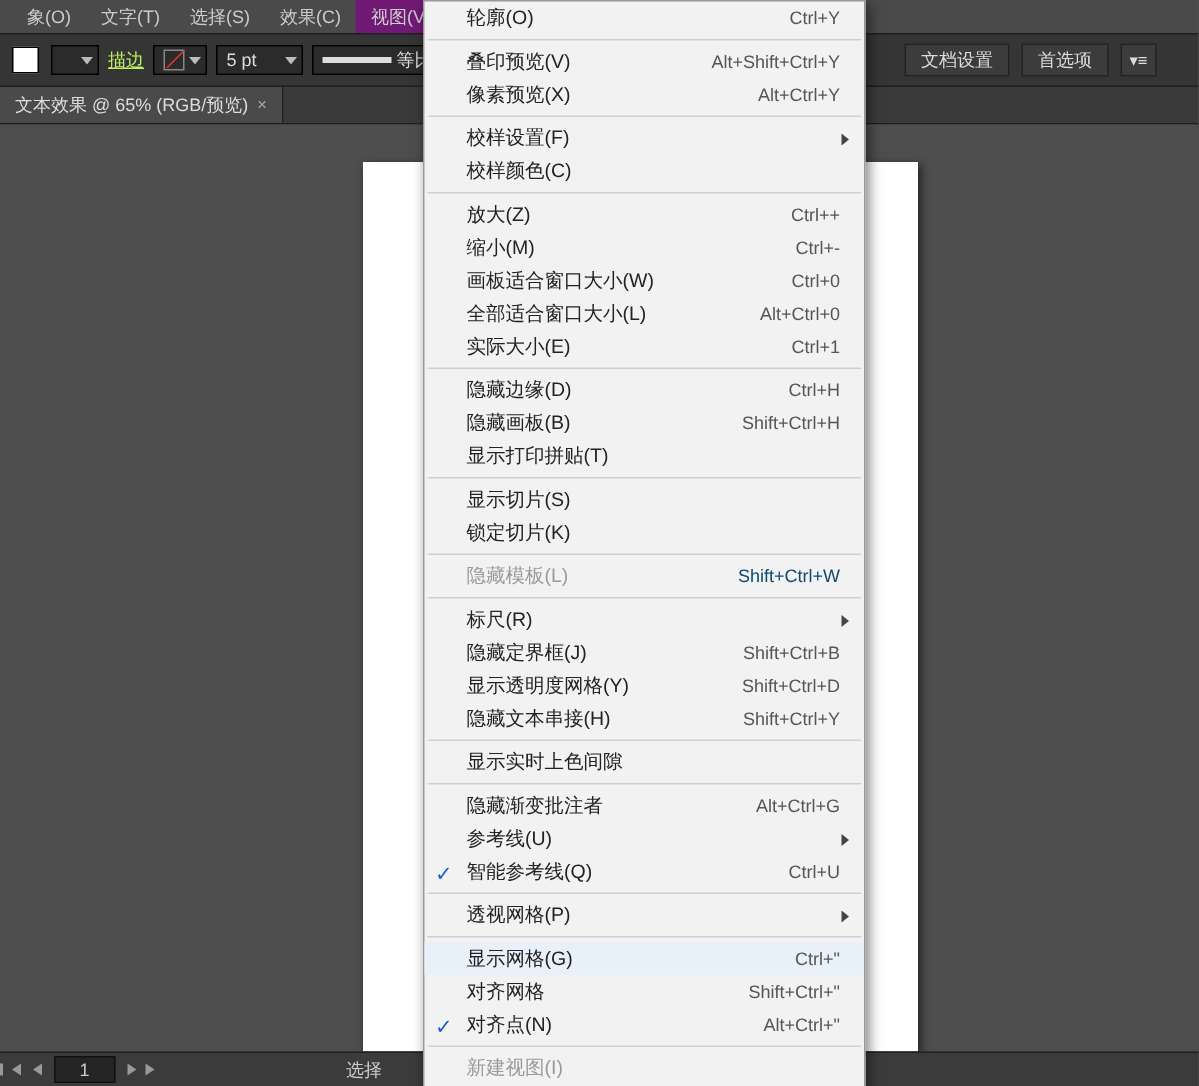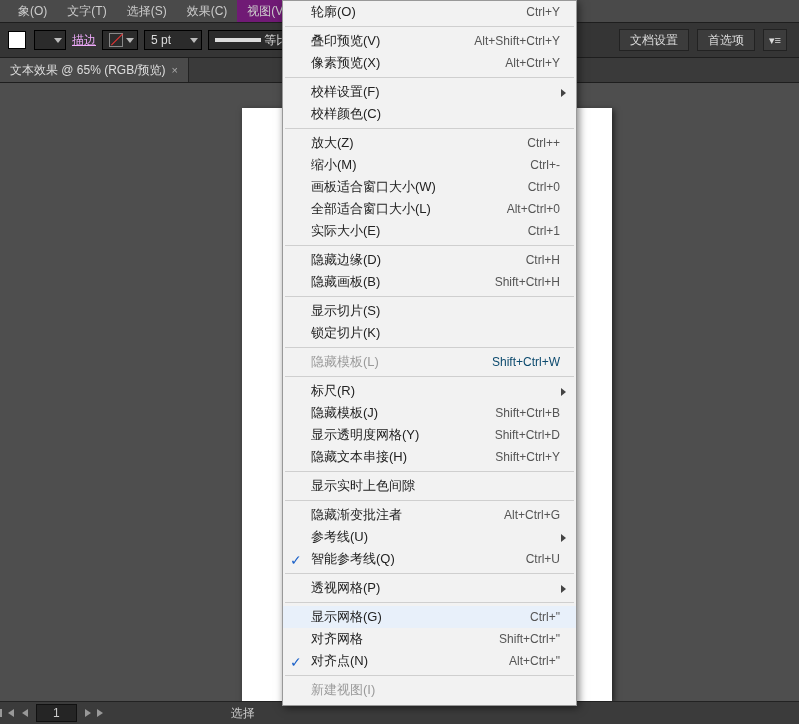--- a/index.html
+++ b/index.html
@@ -20,32 +20,32 @@
   }
   .menubar .mitem.active { background:#701a75; }
   
   .optbar {
     height:34px; background:#353535; border-top:1px solid #1e1e1e;
     border-bottom:1px solid #1e1e1e;
     display:flex; align-items:center; padding-left:6px; gap:6px;
     font-size:12px; color:#ccc;
   }
   .swatch { width:16px; height:16px; background:#fff; border:1px solid #000; display:inline-block; margin:0 2px;}
-  .stroke-label { color:#f0abfc; font-size:12px; text-decoration:underline; }
+  .stroke-label { color:#bef264; font-size:12px; text-decoration:underline; }
   .dropdownbox {
     background:#2b2b2b; border:1px solid #000; height:18px; display:flex; align-items:center;
     padding:0 14px 0 6px; position:relative; color:#ddd; min-width:36px;
   }
   .dropdownbox::after{
     content:""; position:absolute; right:3px; top:7px;
     border-left:4px solid transparent; border-right:4px solid transparent;
     border-top:5px solid #bbb;
   }
   .stroke-preview{ width:46px; height:4px; background:#ddd; display:inline-block;}
-  .right-btns{ margin-left:auto; display:flex; gap:8px; padding-right:12px;}
+  .right-btns{ margin-left:auto; display:flex; gap:8px; padding-right:28px;}
   .btn {
     background:#3c3c3c; border:1px solid #222; height:20px; padding:0 10px;
     display:flex; align-items:center; color:#ddd; font-size:12px;
   }
   .iconbtn { width:22px; justify-content:center; padding:0;}
   
   .tabbar {
     height:24px; background:#3a3a3a; border-bottom:1px solid #1e1e1e;
     display:flex; 
   }
@@ -207,38 +207,41 @@
     </div>
     <div class="sep"></div>
     <div class="row">
       <span class="lbl">隐藏边缘(D)</span>
       <span class="sc">Ctrl+H</span>
     </div>
     <div class="row">
       <span class="lbl">隐藏画板(B)</span>
       <span class="sc">Shift+Ctrl+H</span>
     </div>
+    <div class="row">
+      <span class="lbl">显示打印拼贴(T)</span>
+    </div>
     <div class="sep"></div>
     <div class="row">
       <span class="lbl">显示切片(S)</span>
     </div>
     <div class="row">
       <span class="lbl">锁定切片(K)</span>
     </div>
     <div class="sep"></div>
     <div class="row disabled">
       <span class="lbl">隐藏模板(L)</span>
       <span class="sc">Shift+Ctrl+W</span>
     </div>
     <div class="sep"></div>
     <div class="row submenu">
       <span class="lbl">标尺(R)</span>
     </div>
     <div class="row">
-      <span class="lbl">隐藏模板(J)</span>
+      <span class="lbl">隐藏定界框(J)</span>
       <span class="sc">Shift+Ctrl+B</span>
     </div>
     <div class="row">
       <span class="lbl">显示透明度网格(Y)</span>
       <span class="sc">Shift+Ctrl+D</span>
     </div>
     <div class="row">
       <span class="lbl">隐藏文本串接(H)</span>
       <span class="sc">Shift+Ctrl+Y</span>
     </div>

